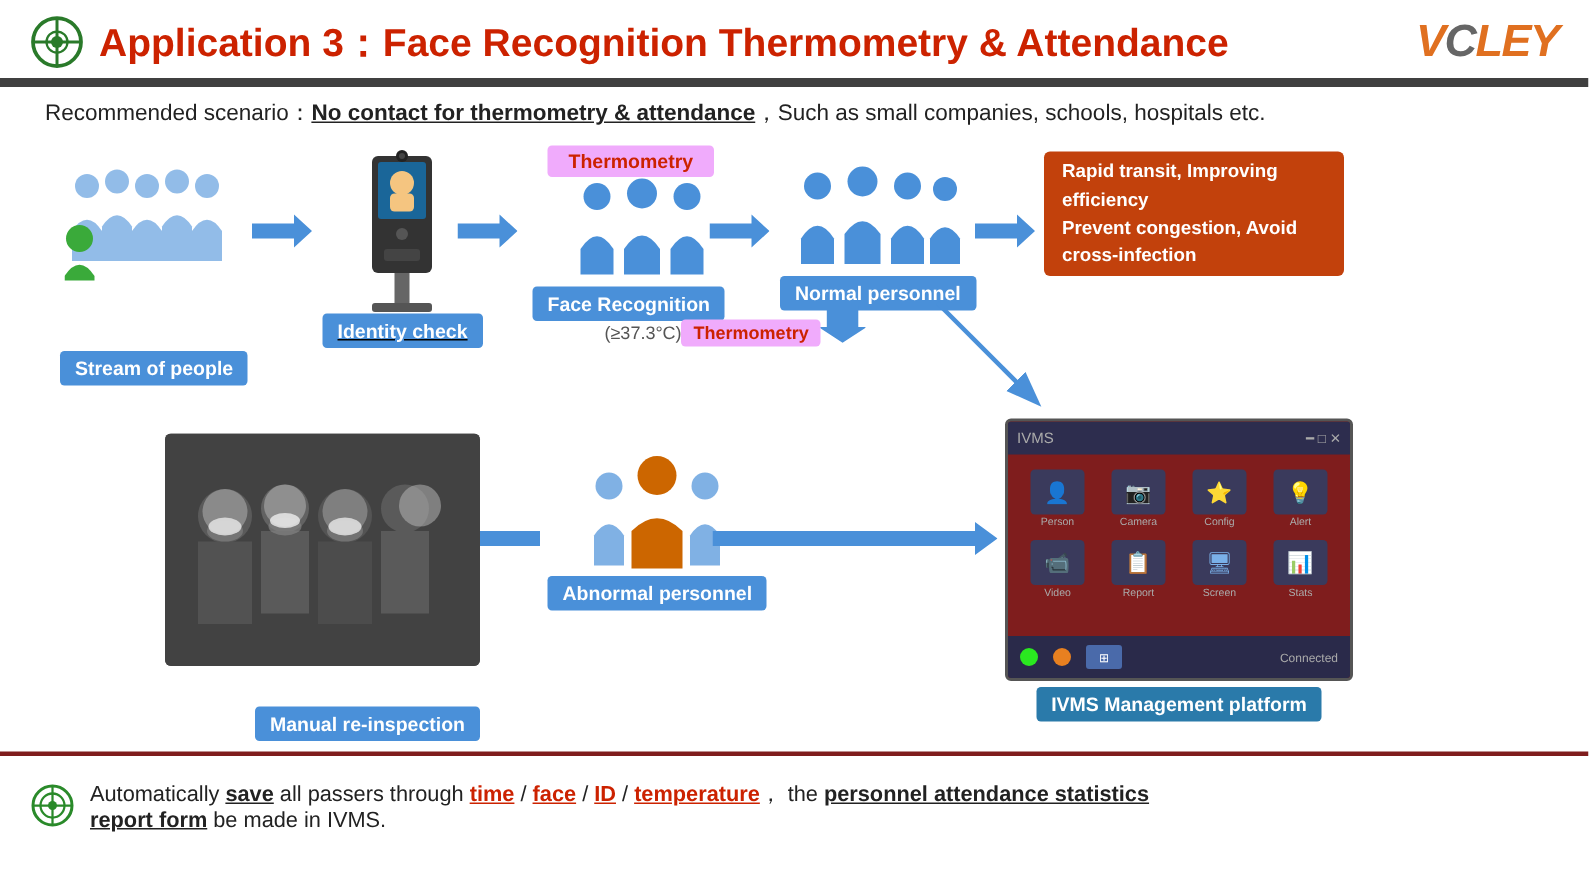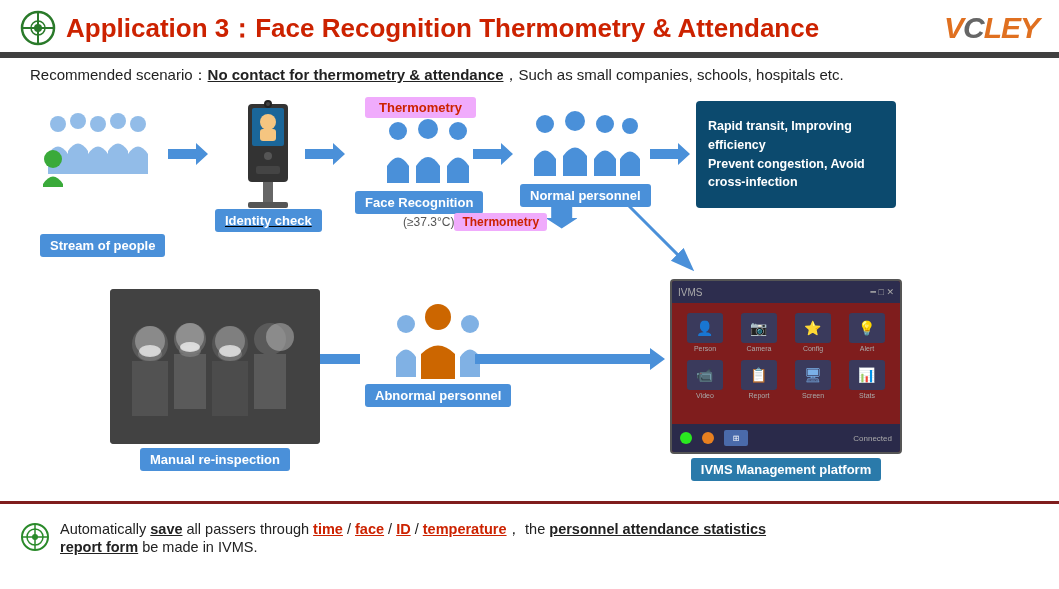--- a/index.html
+++ b/index.html
@@ -60,25 +60,25 @@
       background: #4a90d9;
       color: white;
       font-size: 13px;
       font-weight: bold;
       padding: 4px 10px;
       border-radius: 3px;
       text-align: center;
       white-space: nowrap;
     }
     .label-green {
-      background: #0c4a6e;
+      background: #c2410c;
       color: white;
       font-size: 12.5px;
       font-weight: bold;
-      padding: 16px 12px;
+      padding: 4px 12px;
       border-radius: 4px;
       line-height: 1.5;
       text-align: left;
       max-width: 200px;
     }
     .badge-yellow {
       background: #f0abfc;
       color: #cc2200;
       font-size: 12px;
       font-weight: bold;
@@ -375,21 +375,21 @@
         <polygon points="80,10 14,10 14,4 0,15 14,26 14,20 80,20" fill="#4a90d9"></polygon>
       </svg>
   </div>
 
   <div style="position:absolute; left:465px; top:255px;">
     <svg width="190" height="30" viewBox="0 0 190 30">
         <polygon points="0,10 175,10 175,4 190,15 175,26 175,20 0,20" fill="#4a90d9"></polygon>
       </svg>
   </div>
 
-  <div style="position:absolute; left:100px; top:200px; display:flex; flex-direction:column; align-items:center;">
+  <div style="position:absolute; left:100px; top:200px; display:flex; flex-direction:column; align-items:flex-end;gap:23px;">
     <div class="photo-box">
       
       <svg width="210" height="155" viewBox="0 0 210 155">
 
         <rect width="210" height="155" fill="#555"></rect>
 
         <circle cx="40" cy="55" r="18" fill="#888"></circle>
         <rect x="22" y="72" width="36" height="55" fill="#777"></rect>
         <circle cx="80" cy="50" r="16" fill="#999"></circle>
         <rect x="64" y="65" width="32" height="55" fill="#888"></rect>

